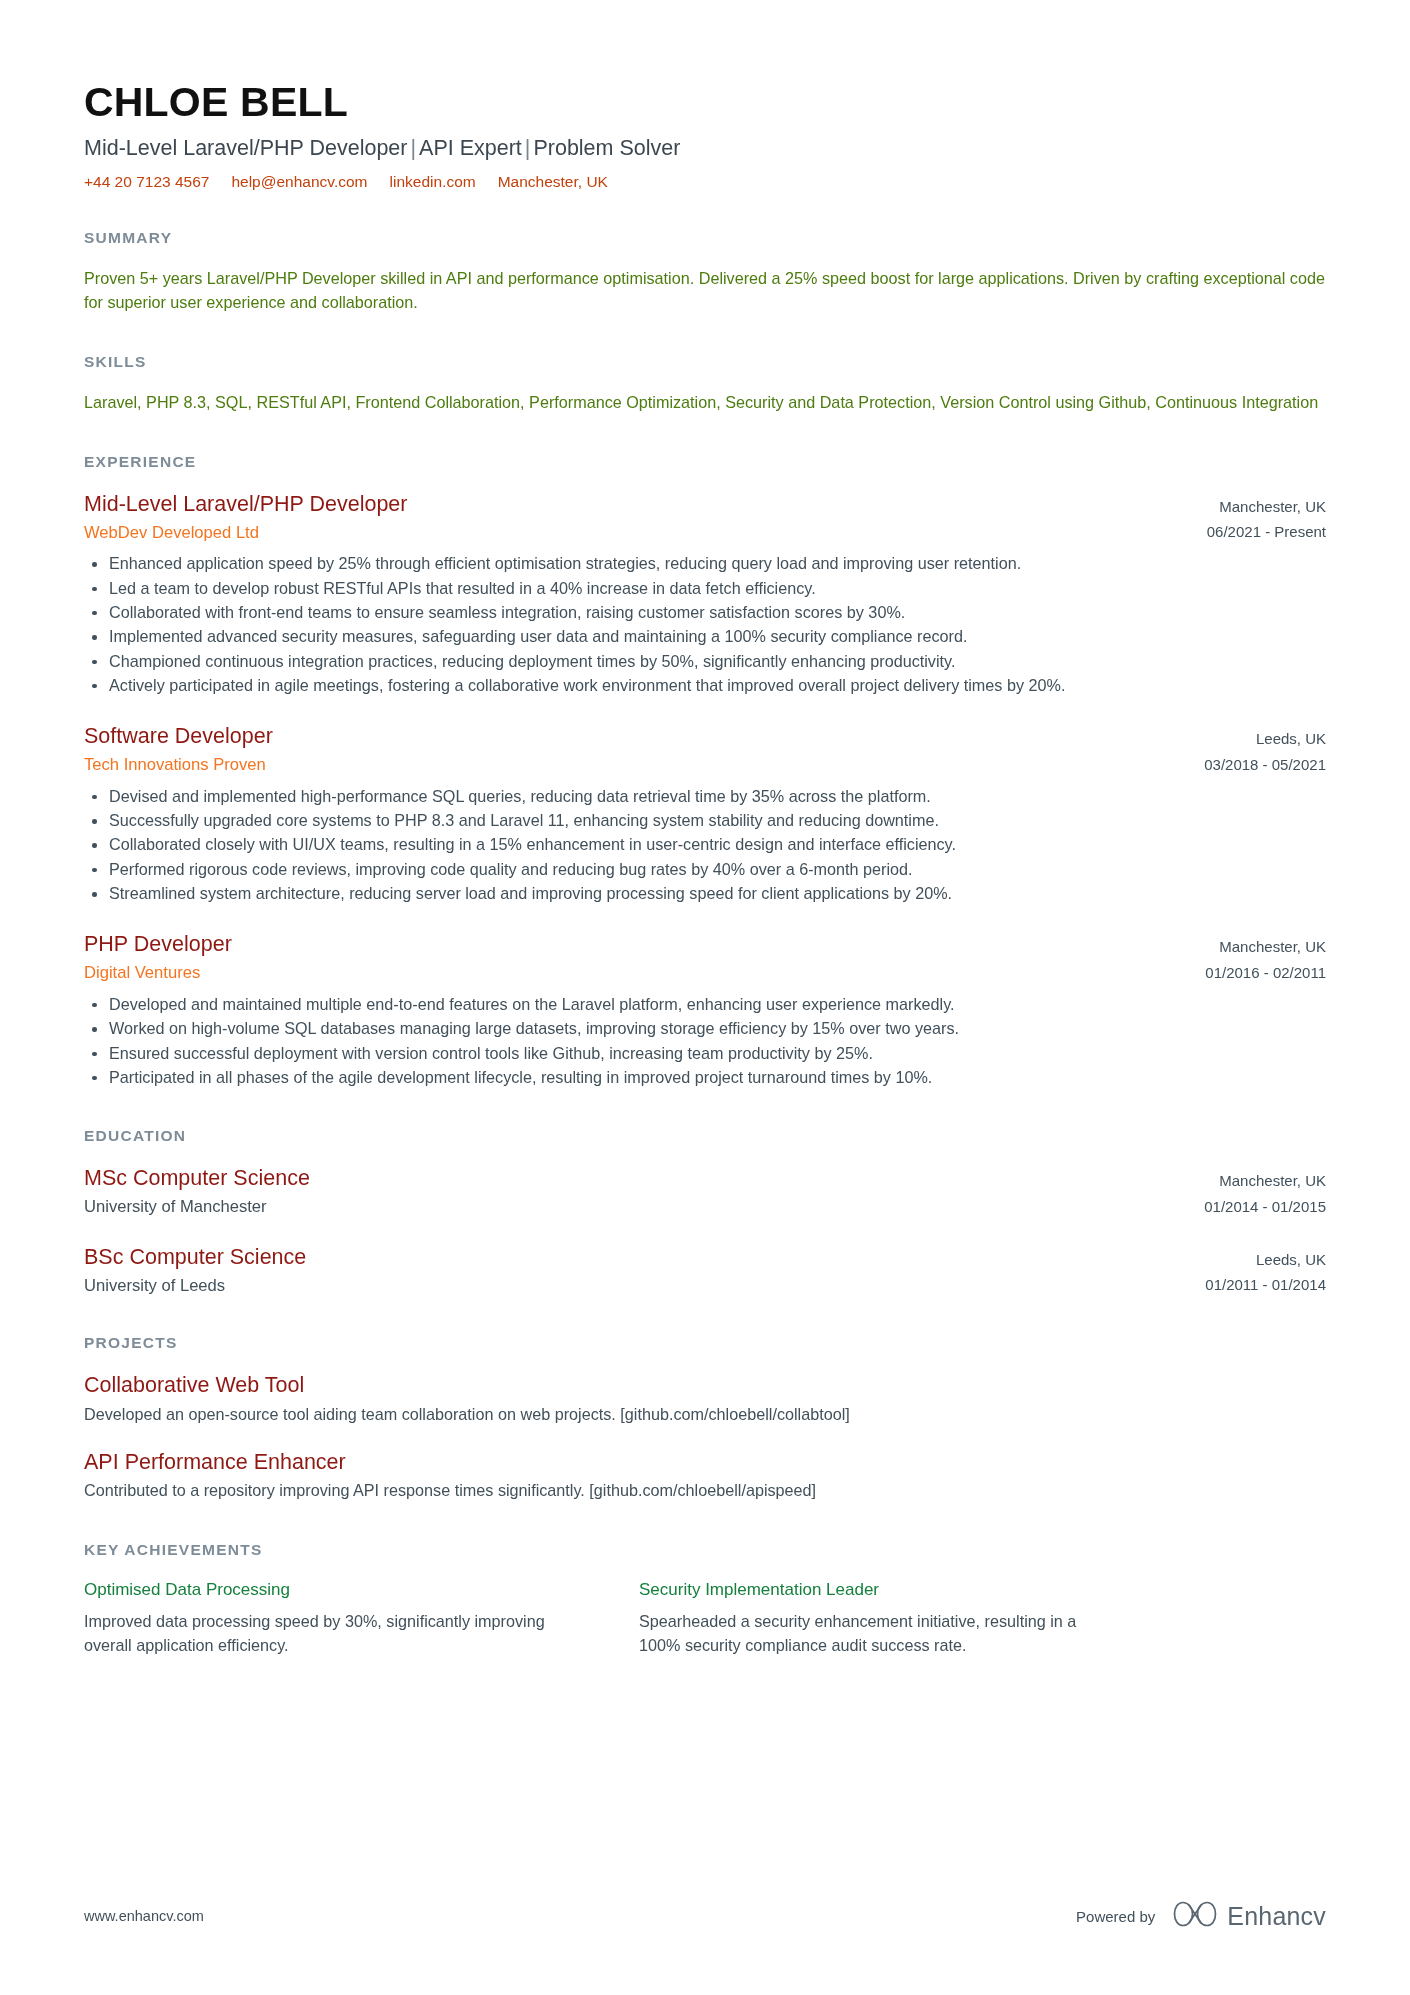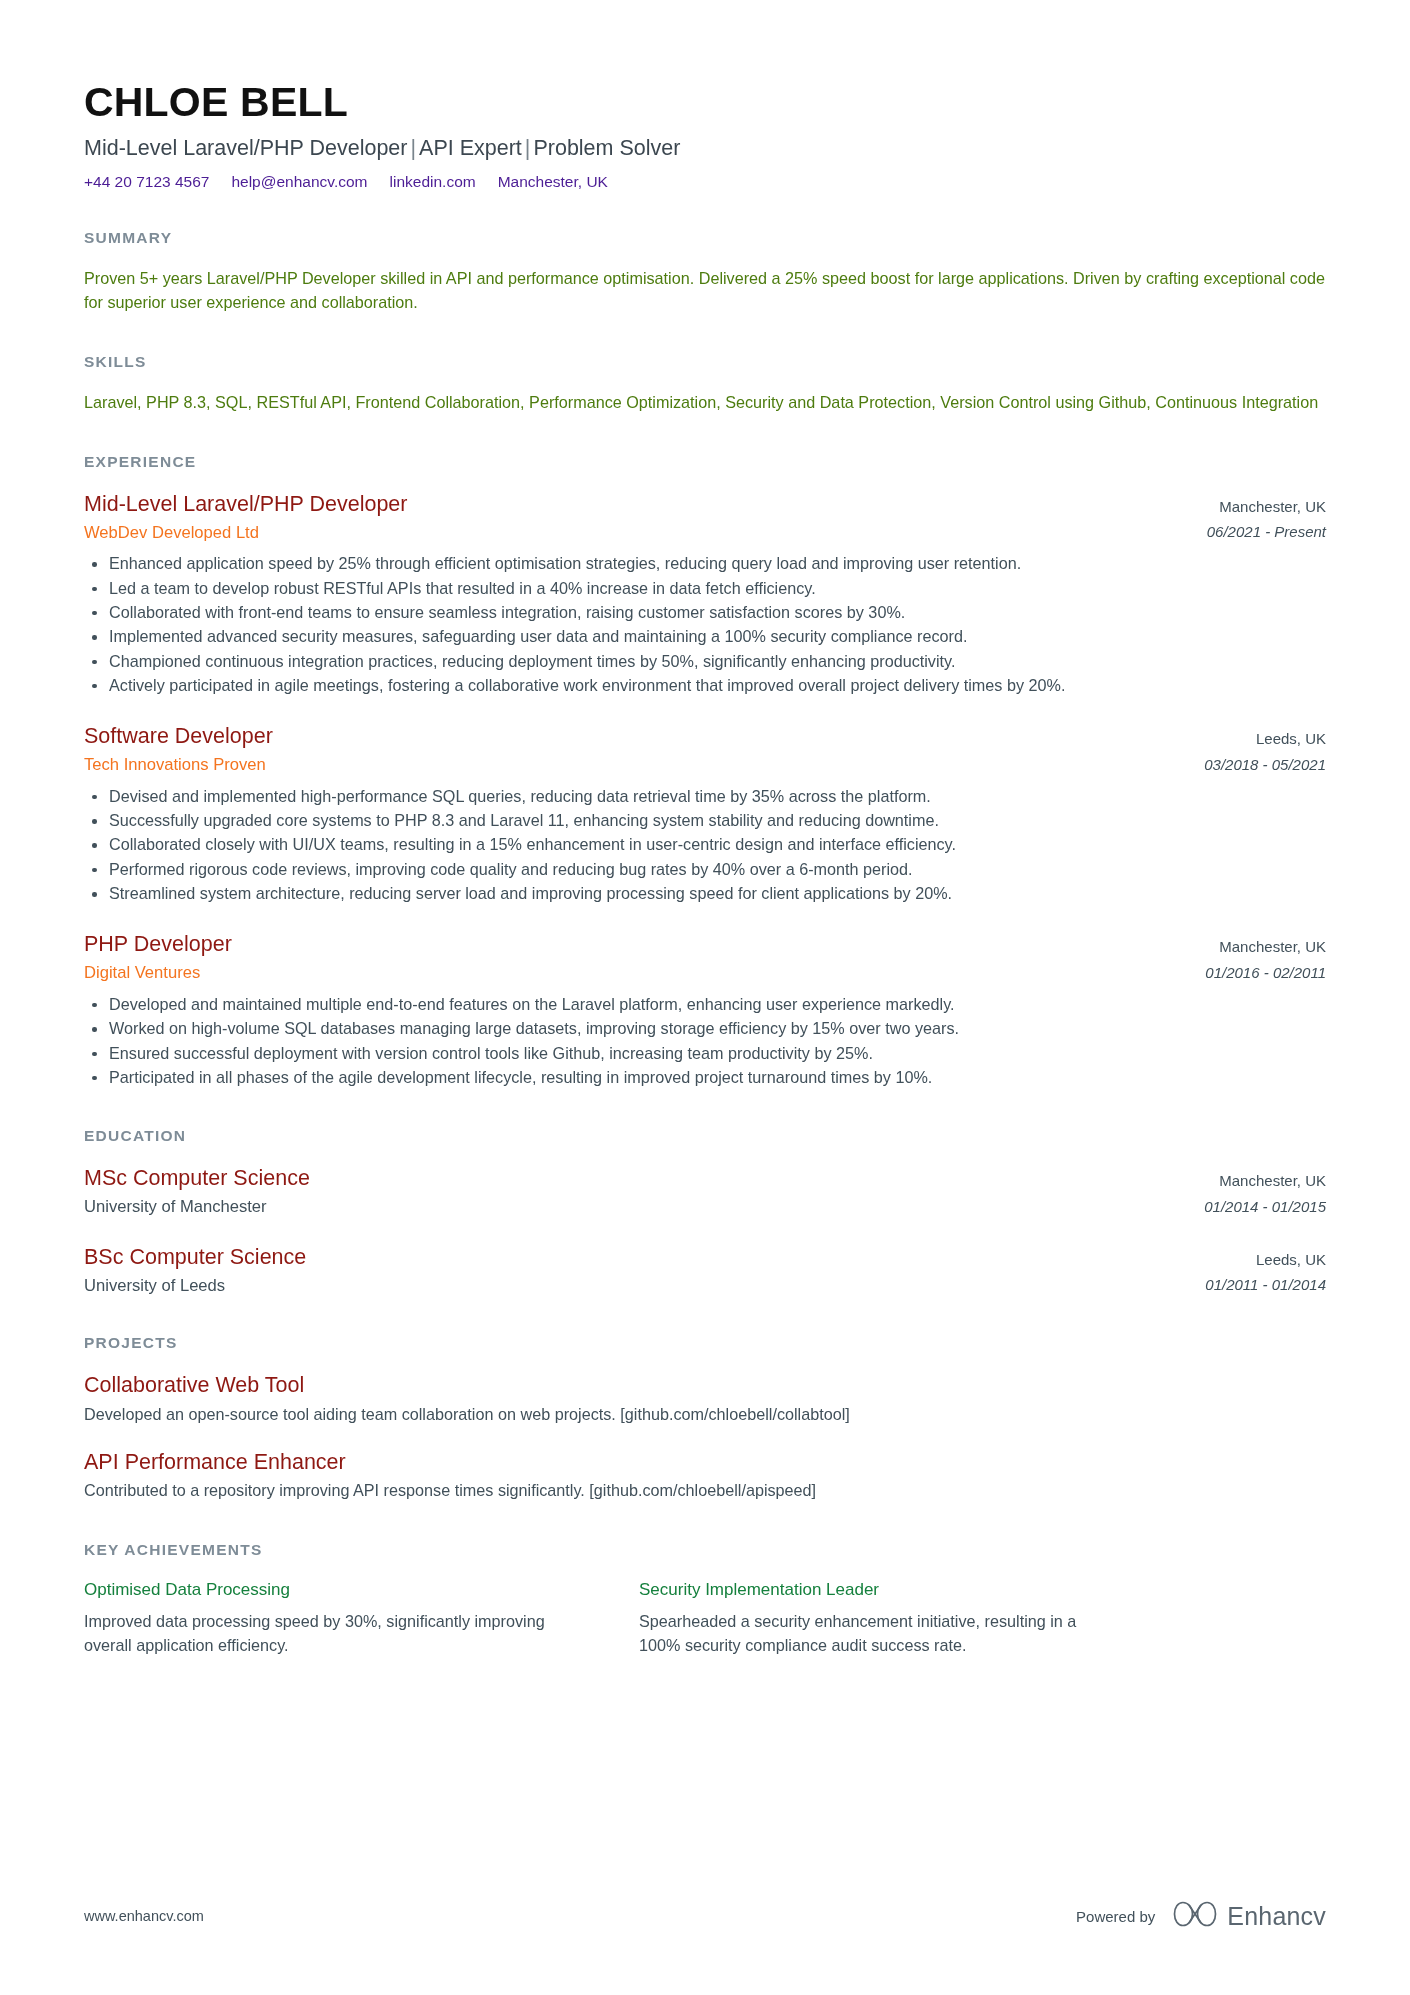--- a/index.html
+++ b/index.html
@@ -45,21 +45,21 @@
 
   .contact-row {
     margin-top: 10px;
     font-size: 15.5px;
     color: #991b12;
     display: flex;
     align-items: baseline;
     gap: 22px;
     white-space: nowrap;
   }
-  .contact-row span { color: #4c1d95; }
+  .contact-row span { color: #c2410c; }
 
   
   .section { margin-top: 38px; }
 
   .section-title {
     font-size: 15.5px;
     font-weight: bold;
     letter-spacing: 1.25px;
     color: #7e8c97;
     text-transform: uppercase;
@@ -101,21 +101,21 @@
     margin-top: 4px;
     line-height: 1.3;
   }
   .entry-sub.plain { color: #41505a; }
 
   .entry-meta {
     font-size: 15px;
     color: #41505a;
     line-height: 1.55;
   }
-  .entry-meta + .entry-meta { margin-top: 2px; font-style: italic; }
+  .entry-meta + .entry-meta { margin-top: 2px; }
 
   
   ul.bullets {
     list-style: none;
     margin-top: 9px;
   }
   ul.bullets li {
     position: relative;
     padding-left: 25px;
     font-size: 16.2px;

